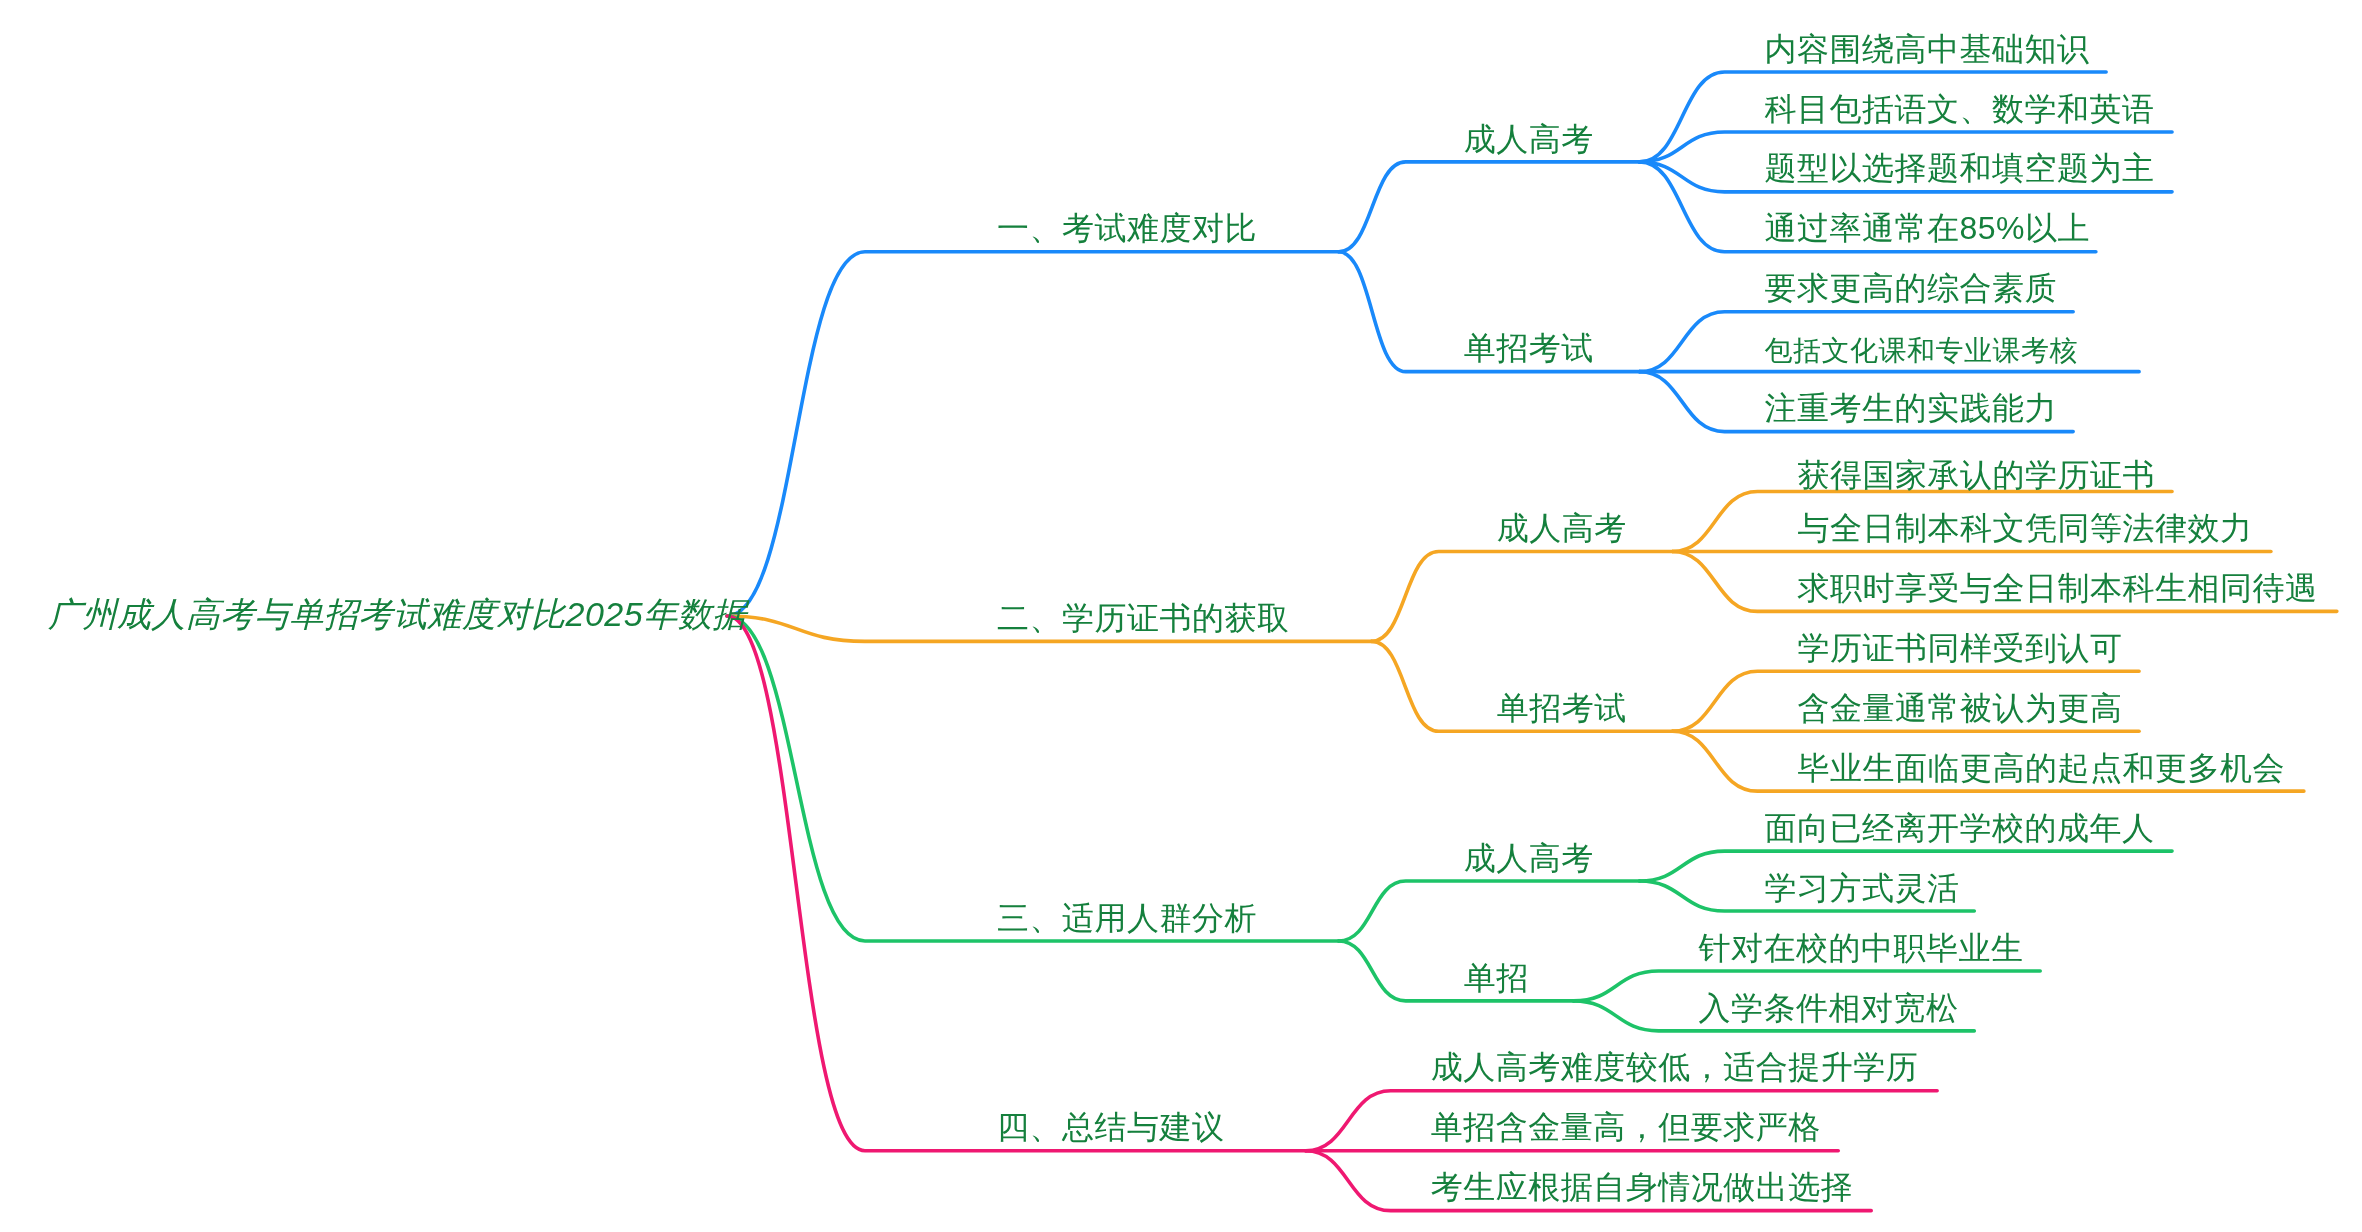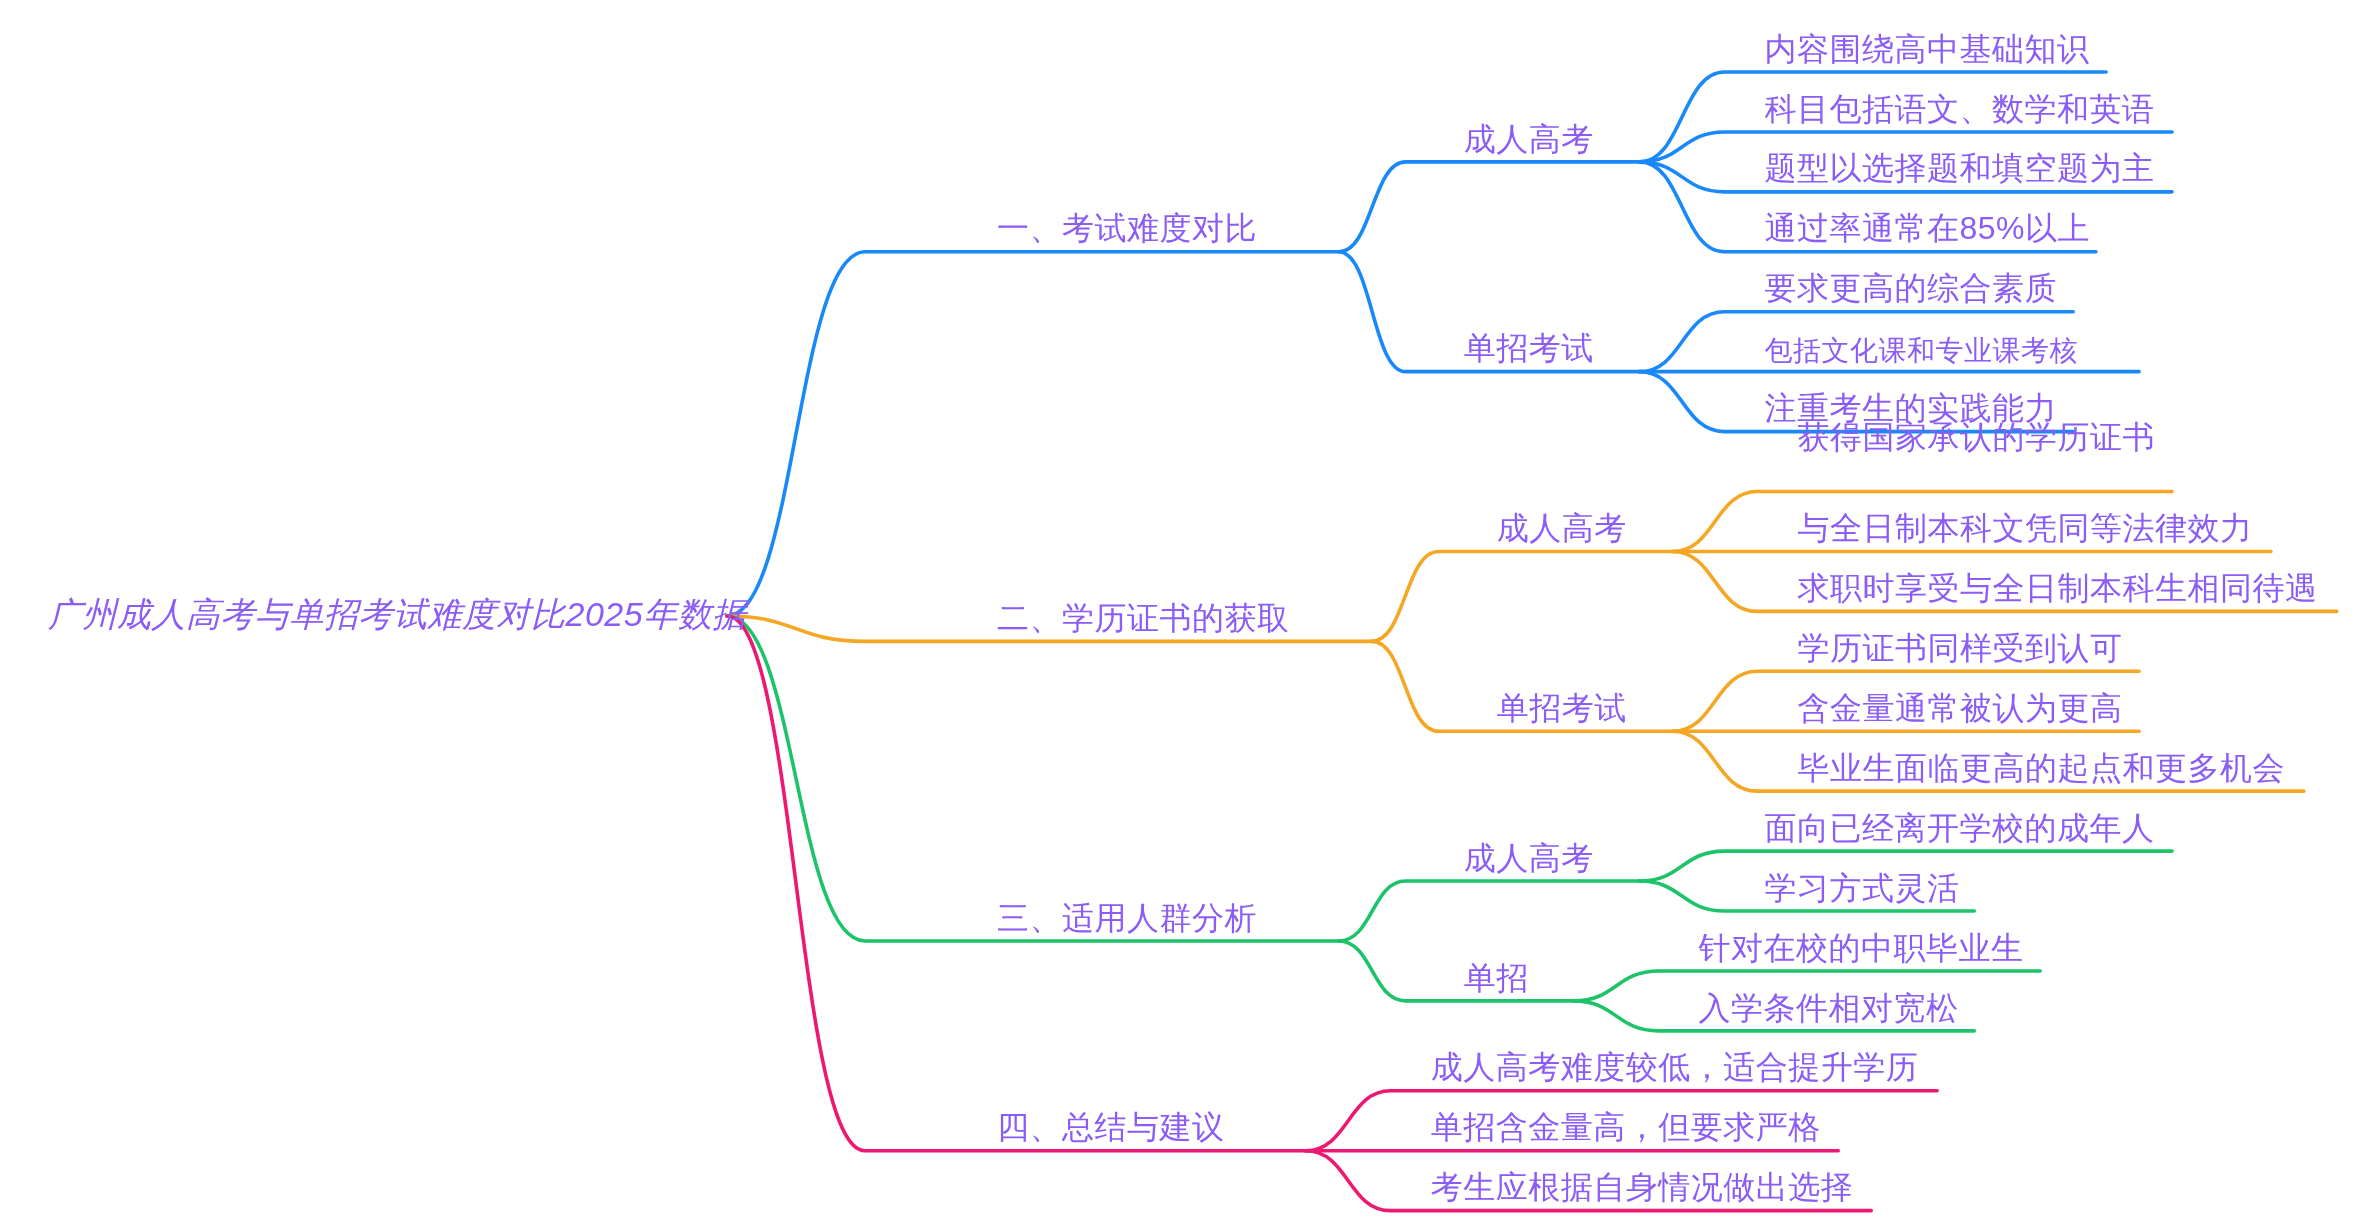--- a/index.html
+++ b/index.html
@@ -7,21 +7,21 @@
     position:relative;
     width:2362px;height:1232px;
     background:#ffffff;
     overflow:hidden;
     font-family:"Liberation Sans","DejaVu Sans",sans-serif;
   }
   #wires{position:absolute;left:0;top:0;width:2362px;height:1232px;}
   .node{
     position:absolute;
     white-space:nowrap;
-    color:#8b5cf6;
+    color:#15803d;
     line-height:1.2;
     letter-spacing:0.5px;
   }
   .root{font-size:34px;}
 </style>
 </head>
 <body>
 
 <div id="stage">
   <svg id="wires" xmlns="http://www.w3.org/2000/svg" viewBox="0 0 2362 1232">
@@ -62,21 +62,21 @@
     <div class="node" style="left: 1764.52px; bottom: 1164px; font-size: 32px;">内容围绕高中基础知识</div>
     <div class="node" style="left: 1764.52px; bottom: 1104.07px; font-size: 32px;">科目包括语文、数学和英语</div>
     <div class="node" style="left: 1764.52px; bottom: 1044.14px; font-size: 32px;">题型以选择题和填空题为主</div>
     <div class="node" style="left: 1764.52px; bottom: 984.21px; font-size: 32px;">通过率通常在85%以上</div>
     <div class="node" style="left: 1463.68px; bottom: 864.35px; font-size: 32px;">单招考试</div>
     <div class="node" style="left: 1764.52px; bottom: 924.28px; font-size: 32px;">要求更高的综合素质</div>
     <div class="node" style="left: 1764.52px; bottom: 864.35px; font-size: 28px;">包括文化课和专业课考核</div>
     <div class="node" style="left: 1764.52px; bottom: 804.42px; font-size: 32px;">注重考生的实践能力</div>
     <div class="node" style="left: 997px; bottom: 594.665px; font-size: 32px;">二、学历证书的获取</div>
     <div class="node" style="left: 1496.64px; bottom: 684.56px; font-size: 32px;">成人高考</div>
-    <div class="node" style="left: 1797.48px; bottom: 776px; font-size: 32px;">获得国家承认的学历证书</div>
+    <div class="node" style="left: 1797.48px; bottom: 738px; font-size: 32px;">获得国家承认的学历证书</div>
     <div class="node" style="left: 1797.48px; bottom: 684.56px; font-size: 32px;">与全日制本科文凭同等法律效力</div>
     <div class="node" style="left: 1797.48px; bottom: 624.63px; font-size: 32px;">求职时享受与全日制本科生相同待遇</div>
     <div class="node" style="left: 1496.64px; bottom: 504.77px; font-size: 32px;">单招考试</div>
     <div class="node" style="left: 1797.48px; bottom: 564.7px; font-size: 32px;">学历证书同样受到认可</div>
     <div class="node" style="left: 1797.48px; bottom: 504.77px; font-size: 32px;">含金量通常被认为更高</div>
     <div class="node" style="left: 1797.48px; bottom: 444.84px; font-size: 32px;">毕业生面临更高的起点和更多机会</div>
     <div class="node" style="left: 997px; bottom: 295.015px; font-size: 32px;">三、适用人群分析</div>
     <div class="node" style="left: 1463.68px; bottom: 354.945px; font-size: 32px;">成人高考</div>
     <div class="node" style="left: 1764.52px; bottom: 384.91px; font-size: 32px;">面向已经离开学校的成年人</div>
     <div class="node" style="left: 1764.52px; bottom: 324.98px; font-size: 32px; text-align: center;">学习方式灵活</div>

